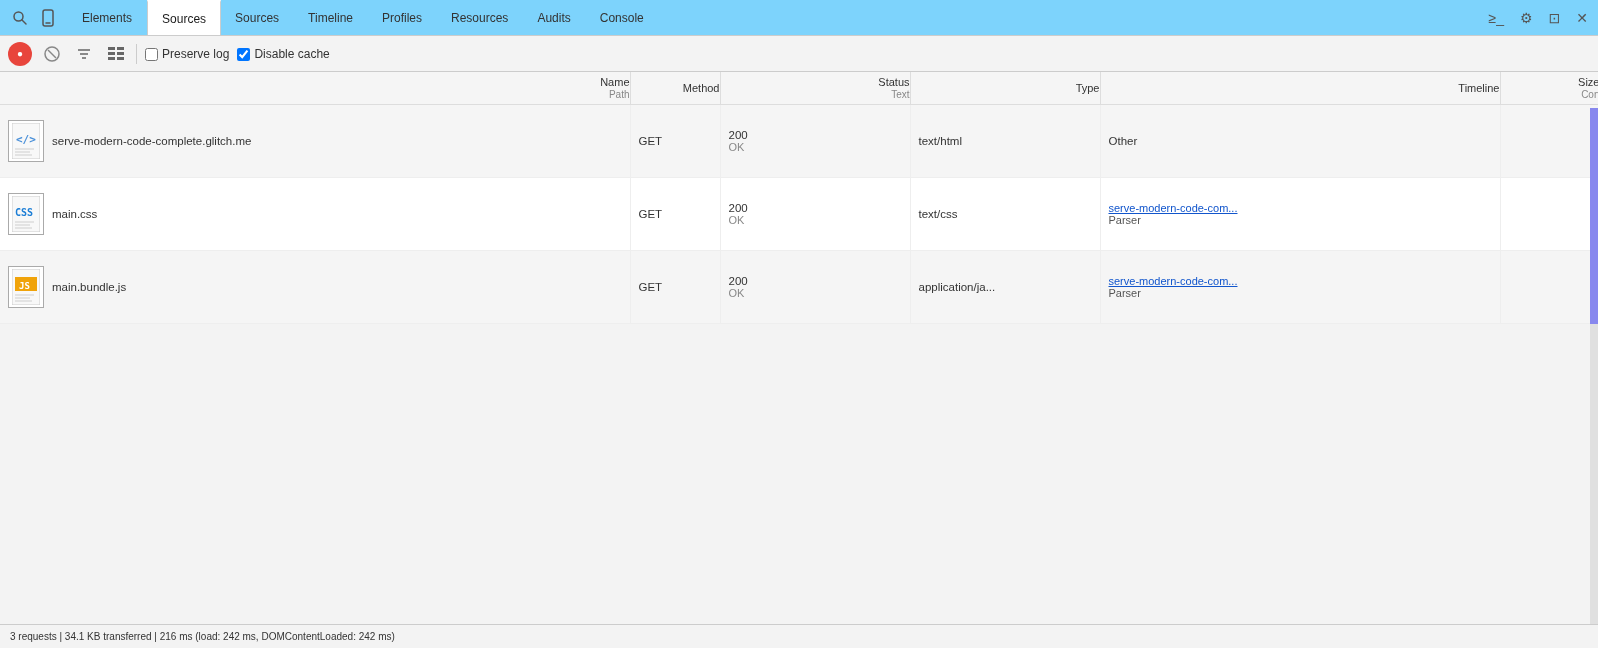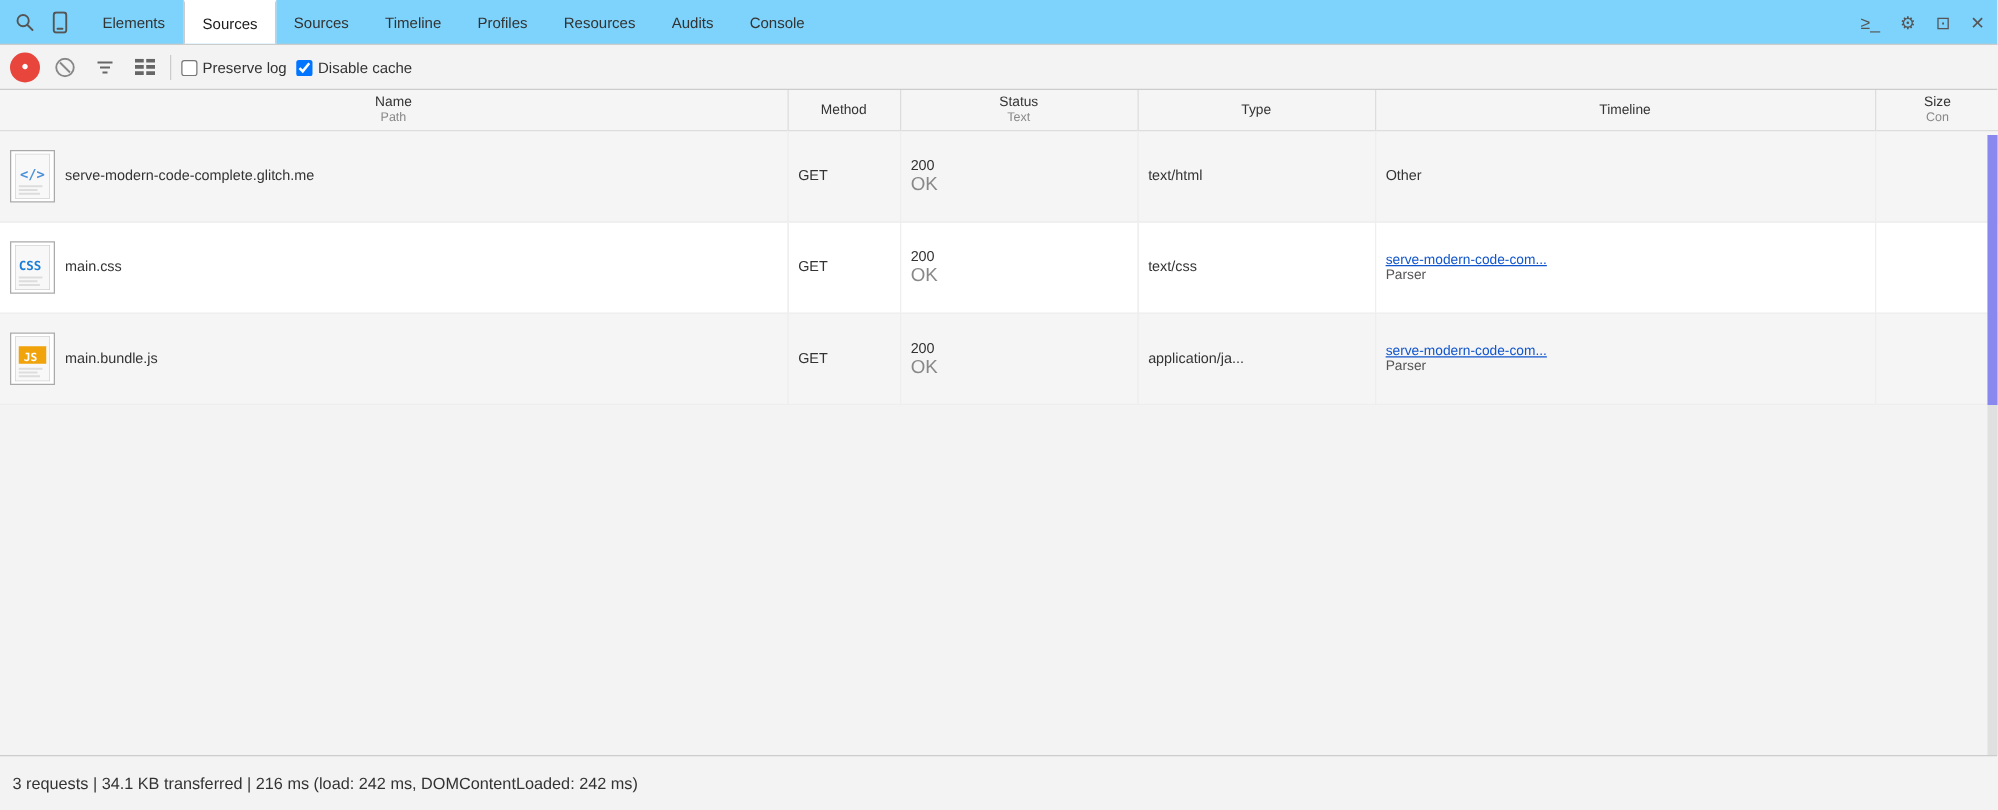--- a/index.html
+++ b/index.html
@@ -133,22 +133,22 @@
     .network-table {
       width: 100%;
       border-collapse: collapse;
       table-layout: fixed;
     }
     .network-table thead {
       background: #f3f3f3;
       border-bottom: 1px solid #ddd;
     }
     .network-table th {
-      text-align: center;
-      padding: 4px 16px;
+      text-align: right;
+      padding: 4px 0;
       font-weight: normal;
       font-size: 11px;
       color: #333;
       border-right: 1px solid #ddd;
       position: relative;
       cursor: pointer;
       white-space: nowrap;
       overflow: hidden;
     }
     .th-sub {
@@ -214,21 +214,21 @@
       font-size: 11.5px;
       color: #333;
     }
 
     
     .status-200 {
       color: #333;
     }
     .status-ok {
       color: #888;
-      font-size: 15px;
+      font-size: 11px;
       text-align: right;
     }
 
     
     .initiator-link {
       color: #1155cc;
       text-decoration: underline;
       font-size: 11px;
     }
     .initiator-sub {
@@ -245,27 +245,27 @@
     .main-content {
       flex: 1;
       position: relative;
       overflow: hidden;
       display: flex;
       flex-direction: column;
     }
 
     
     .status-bar {
-      height: 44px;
+      height: 24px;
       background: #f3f3f3;
       border-top: 1px solid #ccc;
       display: flex;
       align-items: center;
       padding: 0 10px;
-      font-size: 13px;
+      font-size: 10px;
       color: #333;
       flex-shrink: 0;
     }
 
     
     .col-name { width: 630px; }
     .col-method { width: 90px; }
     .col-status { width: 190px; }
     .col-type { width: 190px; }
     .col-initiator { width: 400px; }

